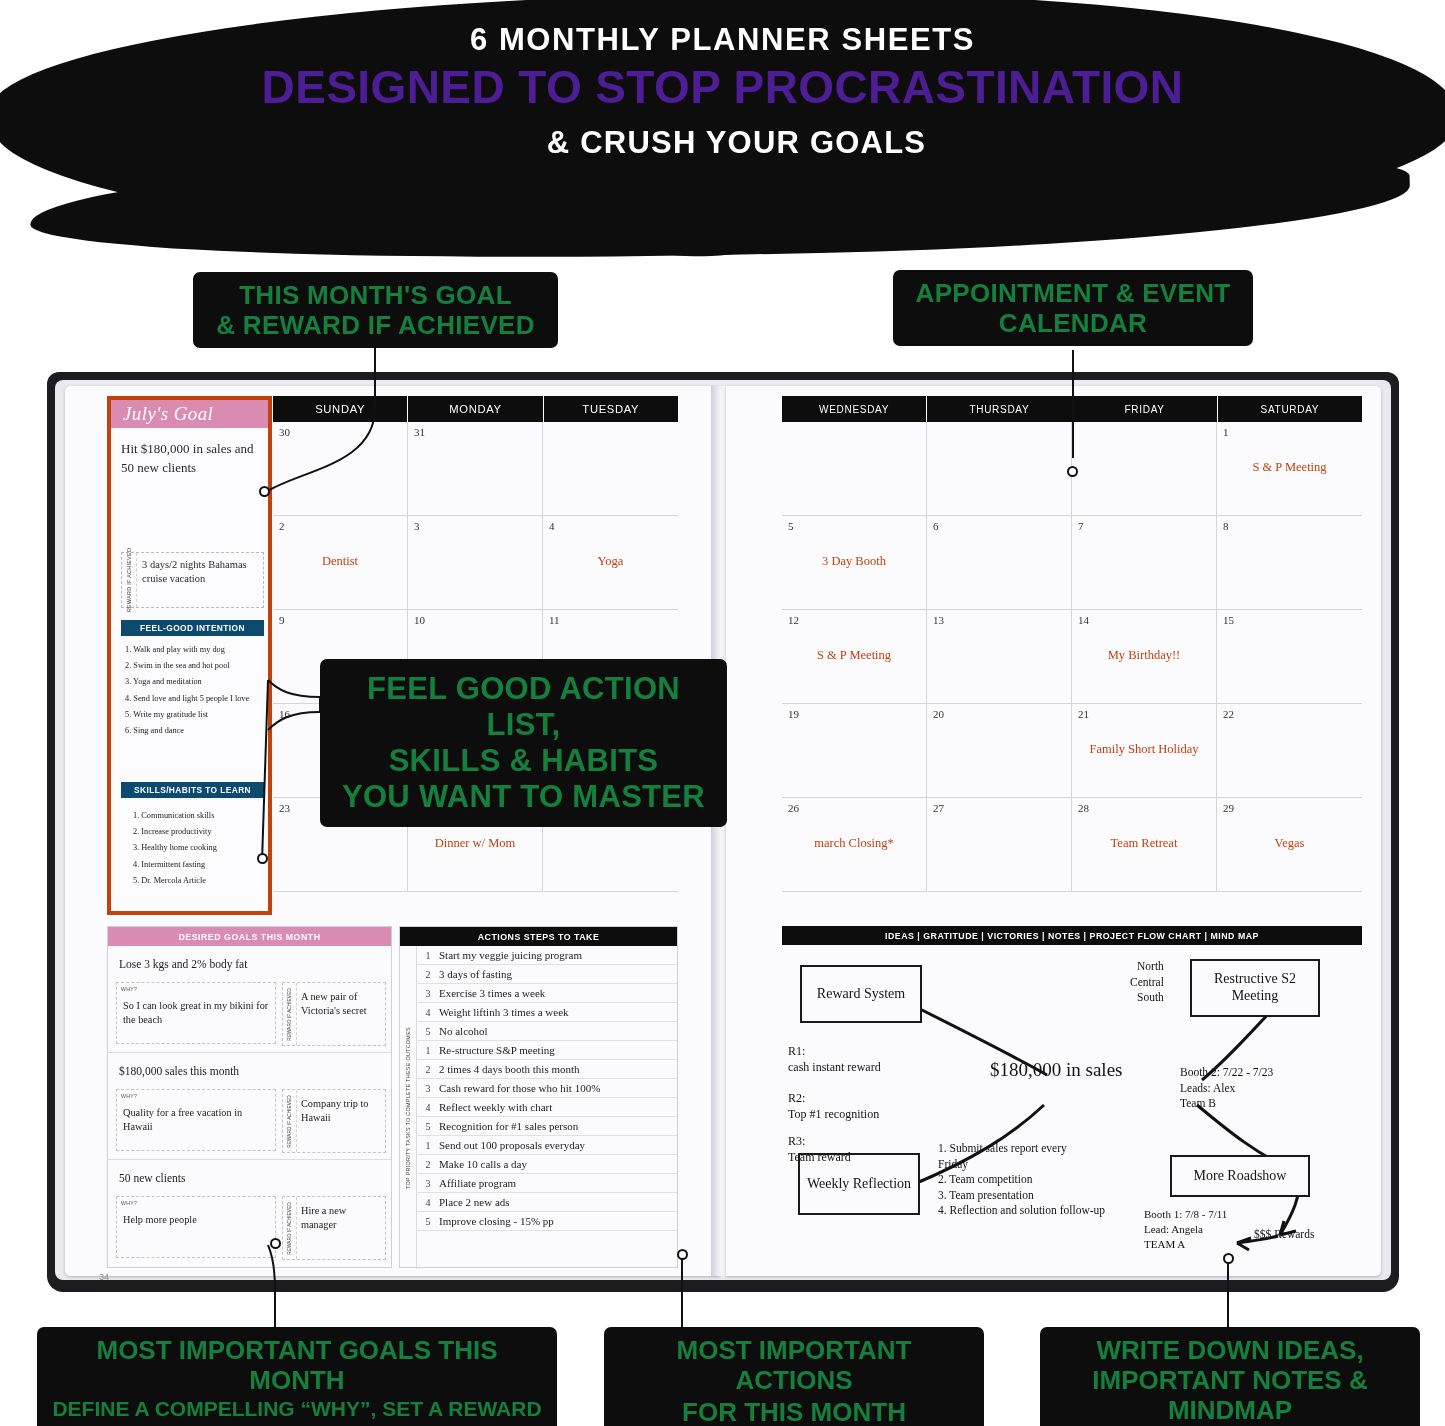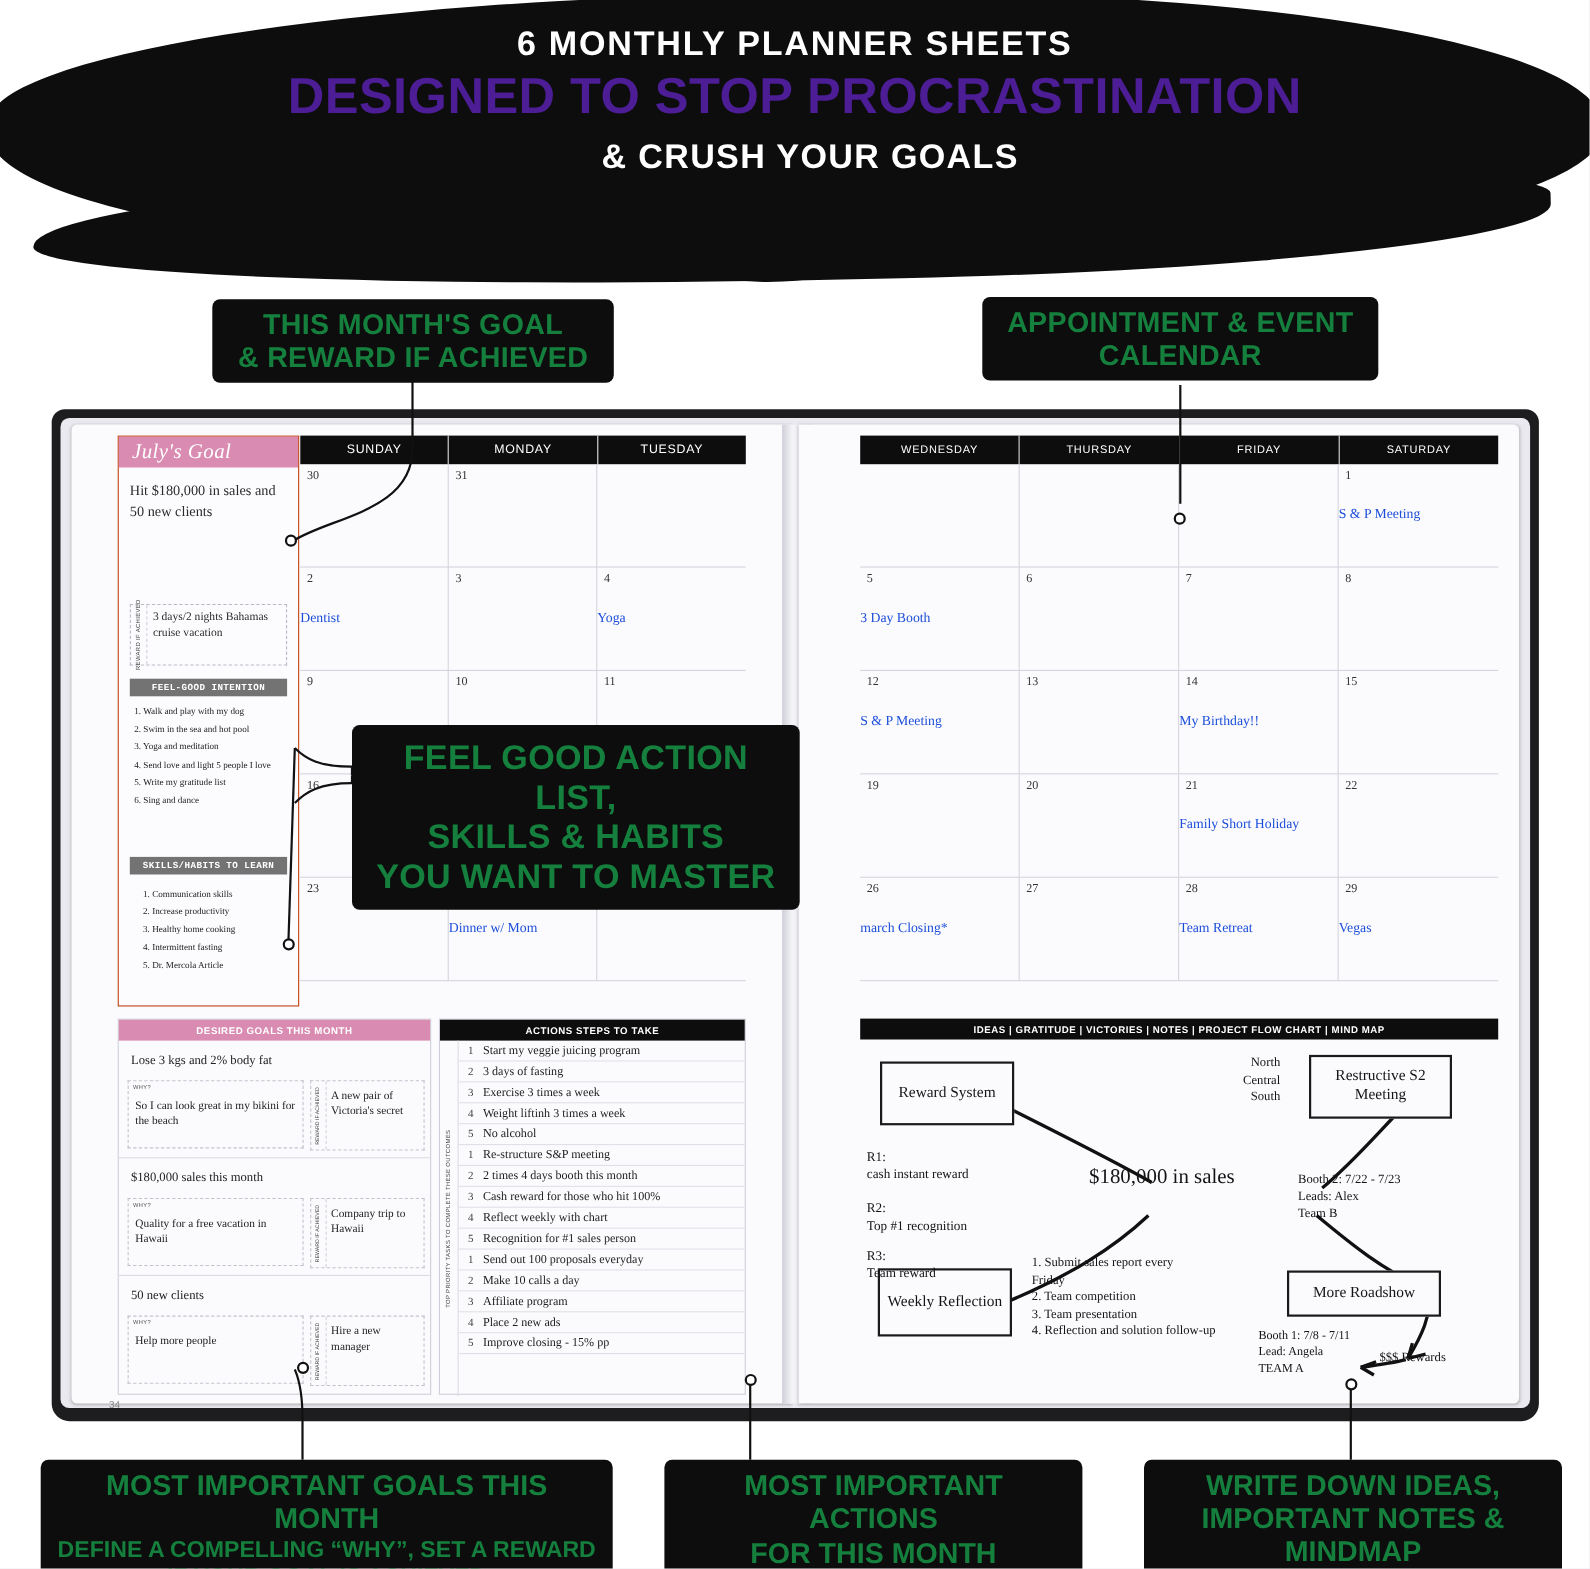--- a/index.html
+++ b/index.html
@@ -93,21 +93,21 @@
   }
   .pgnum {
     position:absolute; left:34px; top:886px; font-size:9px; color:#888;
   }
 
   
   .lp { position:absolute; left:18px; top:14px; width:655px; height:890px; }
 
   .goal-box {
     position:absolute; left:42px; top:10px; width:165px; height:519px;
-    border:1px solid #c2410c; background:#fcfcff;
+    border:4px solid #c2410c; background:#fcfcff;
   }
   .goal-hdr {
     height:28px; background:#d98bb1; color:#fff;
     font-family:"Liberation Serif", serif; font-style:italic;
     font-size:19px; display:flex; align-items:center; padding-left:12px;
     letter-spacing:.4px;
   }
   .goal-text {
     padding:12px 8px 0 10px; font-size:13px; line-height:1.45; color:#2b2b2b;
     font-family:"Liberation Serif", serif;
@@ -121,22 +121,22 @@
     display:flex; align-items:center; justify-content:center;
     border-right:1px dashed #cfcfda;
   }
   .reward-tab span { transform:rotate(-90deg); white-space:nowrap; }
   .reward-text {
     flex:1; padding:5px 4px 0 5px; font-size:10.5px; line-height:1.35; color:#2b2b2b;
     font-family:"Liberation Serif", serif;
   }
   .sec-hdr {
     position:absolute; left:10px; width:143px; height:16px;
-    background:#737373; color:#fff; font-size:8.4px; font-weight:700;
-    letter-spacing:.4px; display:flex; align-items:center; justify-content:center;font-family:Liberation Mono, monospace;
+    background:#0c4a6e; color:#fff; font-size:8.4px; font-weight:700;
+    letter-spacing:.4px; display:flex; align-items:center; justify-content:center;
   }
   .mini-list {
     position:absolute; left:14px; width:145px;
     font-size:8.3px; line-height:1.95; color:#222;
     font-family:"Liberation Serif", serif;
   }
 
   .cal-left { position:absolute; left:208px; top:10px; width:405px; }
   .cal-hdr-row { display:flex; }
   .cal-hdr {
@@ -149,22 +149,22 @@
   .cal-cell {
     width:135px; height:94px; border-right:1px solid #d4d4de;
     border-bottom:1px solid #d4d4de; position:relative;
   }
   .cal-cell:nth-child(3n) { border-right:none; }
   .cal-num {
     position:absolute; left:6px; top:4px; font-size:11px; color:#333;
     font-family:"Liberation Serif", serif;
   }
   .cal-ev {
-    position:absolute; left:0; right:0; top:38px; 
-    font-size:12.5px; color:#1d4ed8;
+    position:absolute; left:0; right:0; top:38px; text-align:center;
+    font-size:12.5px; color:#c2410c;
     font-family:"Liberation Serif", serif;
   }
 
   
   .desired {
     position:absolute; left:42px; top:540px; width:285px; height:342px;
     border:1px solid #cfcfd9;
   }
   .desired-hdr {
     height:19px; background:#d98bb1; color:#fff; font-size:8.8px; font-weight:700;

